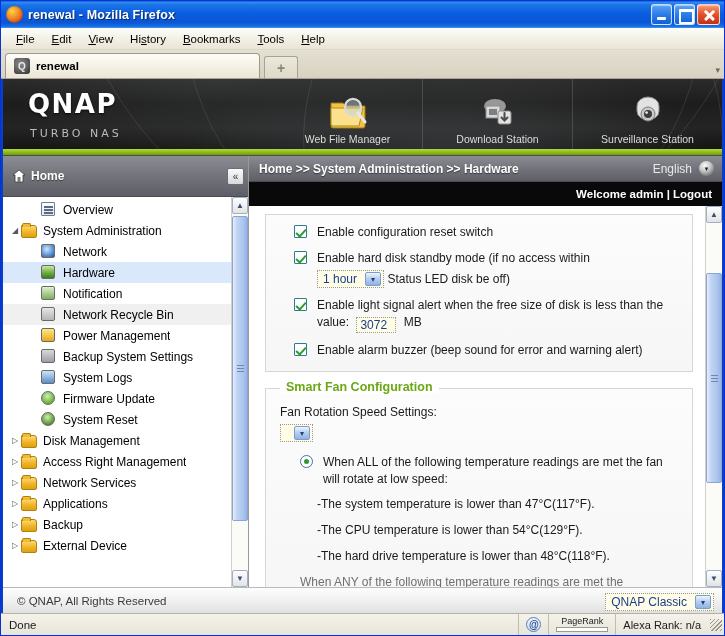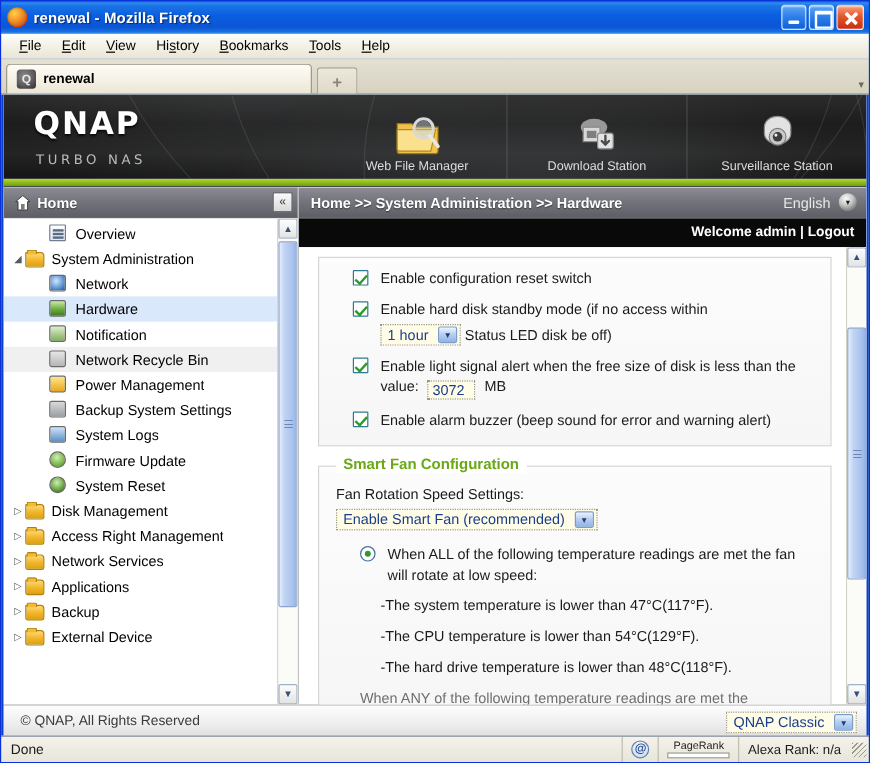--- a/index.html
+++ b/index.html
@@ -183,21 +183,21 @@
   #main { flex:1; display:flex; overflow:hidden; background:#fff; }
 
   
   #sidebar {
     width: 246px; flex:none;
     display:flex; flex-direction:column;
     border-right: 1px solid #9a9a9a;
     background:#fff;
   }
   #sidebar-head {
-    height: 26px; flex:none;
+    height: 41px; flex:none;
     background: linear-gradient(180deg,#8c8c94 0%,#75757d 45%,#5e5e66 100%);
     display:flex; align-items:center; padding:0 4px 0 9px;
     border-bottom: 1px solid #4a4a52;
   }
   #sidebar-head .home-ico { width:14px; height:14px; margin-right:5px; flex:none; }
   #sidebar-head .txt { color:#fff; font-size:12px; font-weight:bold; text-shadow:0 1px 1px rgba(0,0,0,.5); }
   #sidebar-head .collapse {
     margin-left:auto; width:17px; height:17px;
     background: linear-gradient(180deg,#fbfbfb 0%,#d8d8d8 100%);
     border:1px solid #6d6d75; border-radius:2px;
@@ -683,21 +683,20 @@
               </div>
 
             </div>
 
             <div class="fieldset legended">
               <div class="legend">Smart Fan Configuration</div>
 
               <div style="font-size:12px;color:#1a1a1a;margin:2px 0 2px 2px;">Fan Rotation Speed Settings:</div>
 
               <span class="sel" style="margin-left:2px;">
-                <span class="val">Enable Smart Fan (recommended)</span>
                 <span class="arrow">▾</span>
               </span>
 
               <div class="row" style="margin-top:12px;">
                 <span class="rb"></span>
                 <span class="rtext" style="max-width:370px;">When ALL of the following temperature readings are met the fan will rotate at low speed:</span>
               </div>
 
               <div class="tline">-The system temperature is lower than 47°C(117°F).</div>
               <div class="tline">-The CPU temperature is lower than 54°C(129°F).</div>

